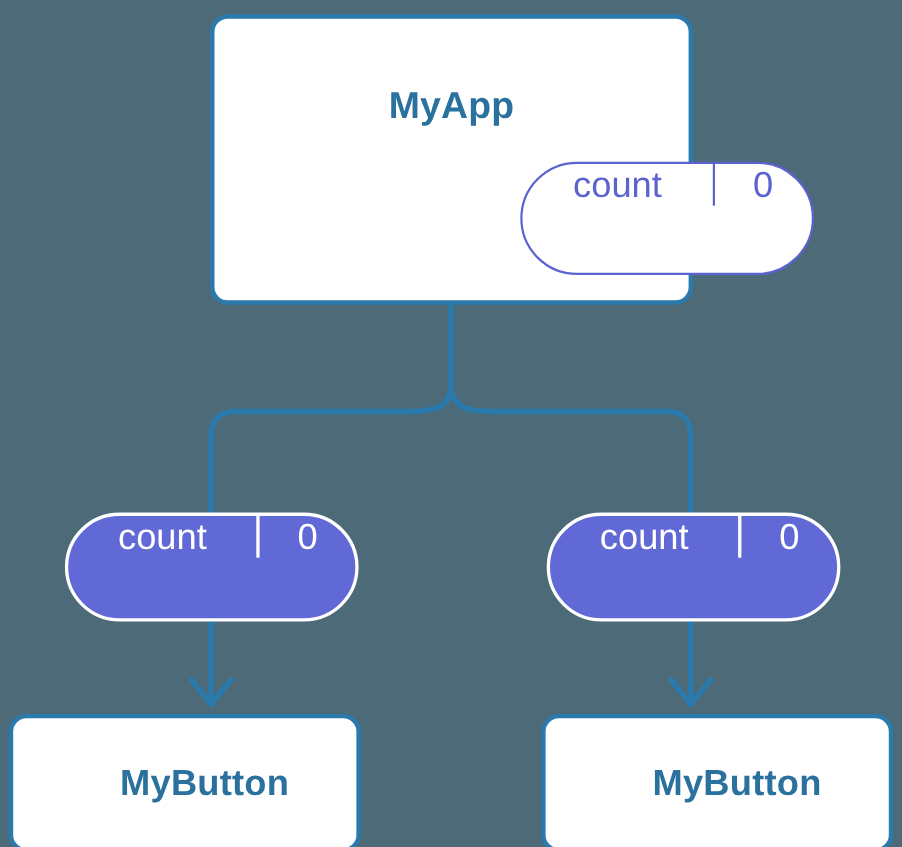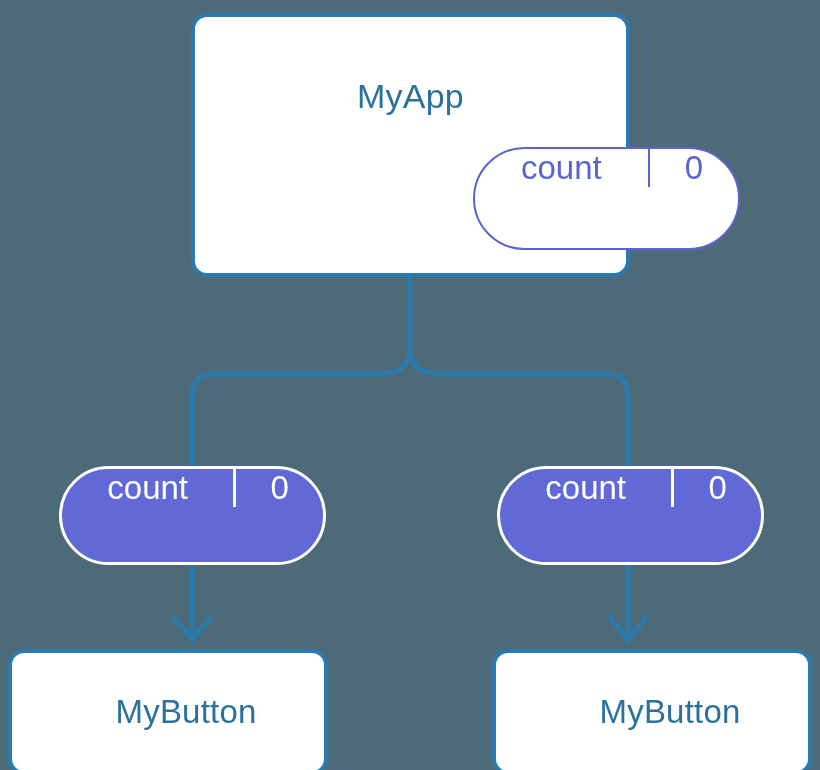--- a/index.html
+++ b/index.html
@@ -31,21 +31,21 @@
   .comp-box {
     position: absolute;
     background: #ffffff;
     border: 4px solid #2b7aad;
     border-radius: 16px;
     box-sizing: border-box;
   }
   .comp-title {
     color: #2b719e;
     font-size: 34px;
-    font-weight: 400;
+    font-weight: 700;
     letter-spacing: 0.2px;
     text-align: center;
     white-space: nowrap;
   }
 
   #app-box {
     left: 191px;
     top: 13px;
     width: 439px;
     height: 264px;

